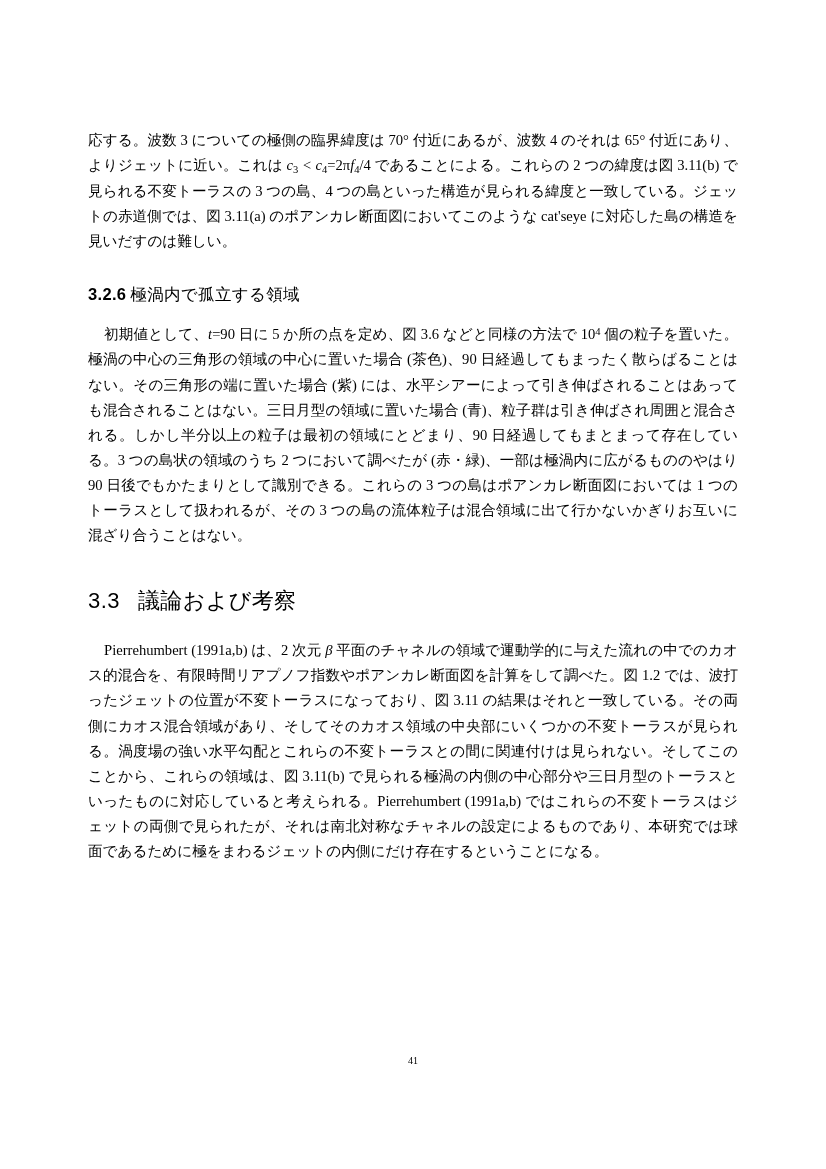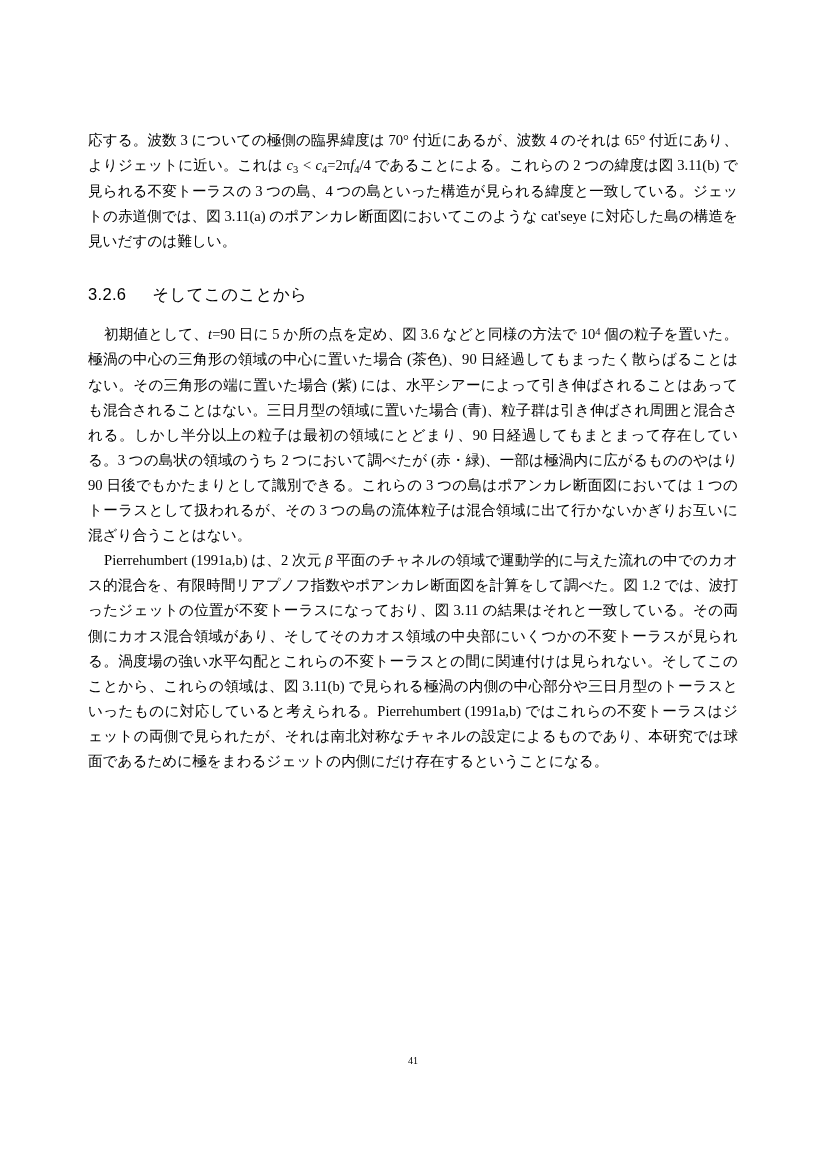--- a/index.html
+++ b/index.html
@@ -33,21 +33,21 @@
   p.indent { text-indent: 1.1em; }
   .para-block p + p { margin-top: 12px; }
 
   h2.section-head {
     font-family: "Liberation Sans", sans-serif;
     font-weight: normal;
     font-size: 16.5px;
     margin: 30px 0 16px 0;
     letter-spacing: 0.02em;
   }
-  h2.section-head .num { margin-right: 26px; }
+  h2.section-head .num { margin-right: 4px; font-weight: bold; }
 
   h1.chapter-head {
     font-family: "Liberation Sans", sans-serif;
     font-weight: normal;
     font-size: 22px;
     margin: 38px 0 22px 0;
     letter-spacing: 0.02em;
   }
   h1.chapter-head .num { margin-right: 18px; }
 
@@ -66,26 +66,27 @@
 </style>
 </head>
 <body>
 
 <div class="page">
 
   <div class="para-block">
     <p><span>応する。波数 3 についての極側の臨界緯度は 70</span><span>°</span><span> 付近にあるが、波数 4 のそれは 65</span><span>°</span><span> 付近に</span><span>あり、よりジェットに近い。これは </span><span class="it">c</span><span class="sub">3</span><span class="it"> &lt; c</span><span class="sub">4</span><span>=2π</span><span class="it">f</span><span class="sub">4</span><span>/4 であることによる。これらの 2 つの緯度</span><span>は図 3.11(b) で見られる不変トーラスの 3 つの島、4 つの島といった構造が見られる緯度と一</span><span>致している。ジェットの赤道側では、図 3.11(a) のポアンカレ断面図においてこのような cat's</span><span>eye に対応した島の構造を見いだすのは難しい。</span></p>
   </div>
 
-  <h2 class="section-head"><span class="num">3.2.6</span><span>そしてこのことから</span></h2>
+  <h2 class="section-head"><span class="num">3.2.6</span><span>極渦内で孤立する領域</span></h2>
 
   <div class="para-block">
     <p class="indent"><span>初期値として、</span><span class="it">t</span><span>=90 日に 5 か所の点を定め、図 3.6 などと同様の方法で 10</span><span class="sup">4</span><span> 個の粒子を置いた。極渦の中心の三角形の領域の中心に置いた場合 (茶色)、90 日経過してもまったく散らばることはない。その三角形の端に置いた場合 (紫) には、水平シアーによって引き伸ばされることはあっても混合されることはない。三日月型の領域に置いた場合 (青)、粒子群は引き伸ばされ周囲と混合される。しかし半分以上の粒子は最初の領域にとどまり、90 日経過してもまとまって存在している。3 つの島状の領域のうち 2 つにおいて調べたが (赤・緑)、一部は極渦内に広がるもののやはり 90 日後でもかたまりとして識別できる。これらの 3 つの島はポアンカレ断面図においては 1 つのトーラスとして扱われるが、その 3 つの島の流体粒子は混合領域に出て行かないかぎりお互いに混ざり合うことはない。</span></p>
   </div>
 
+  <h1 class="chapter-head"><span class="num">3.3</span><span>議論および考察</span></h1>
 
   <div class="para-block">
     <p class="indent"><span>Pierrehumbert (1991a,b) は、2 次元 </span><span class="it">β</span><span> 平面のチャネルの領域で運動学的に与えた流れの中でのカオス的混合を、有限時間リアプノフ指数やポアンカレ断面図を計算をして調べた。図 1.2 では、波打ったジェットの位置が不変トーラスになっており、図 3.11 の結果はそれと一致している。その両側にカオス混合領域があり、そしてそのカオス領域の中央部にいくつかの不変トーラスが見られる。渦度場の強い水平勾配とこれらの不変トーラスとの間に関連付けは見られない。そしてこのことから、これらの領域は、図 3.11(b) で見られる極渦の内側の中心部分や三日月型のトーラスといったものに対応していると考えられる。Pierrehumbert (1991a,b) ではこれらの不変トーラスはジェットの両側で見られたが、それは南北対称なチャネルの設定によるものであり、本研究では球面であるために極をまわるジェットの内側にだけ存在するということになる。</span></p>
   </div>
 
   <div class="page-number">41</div>
 
 </div>
 
 </body></html>

